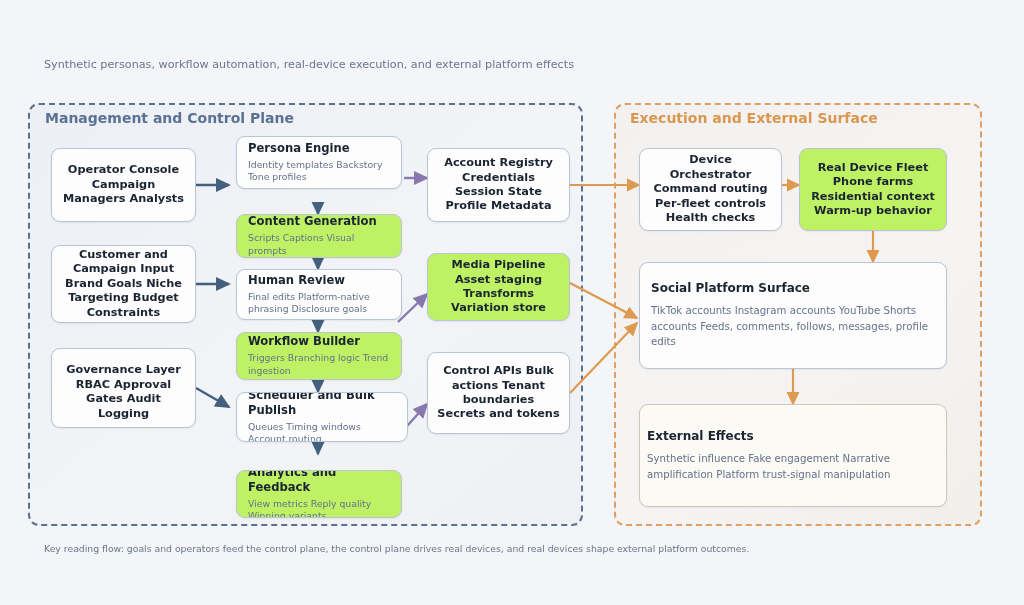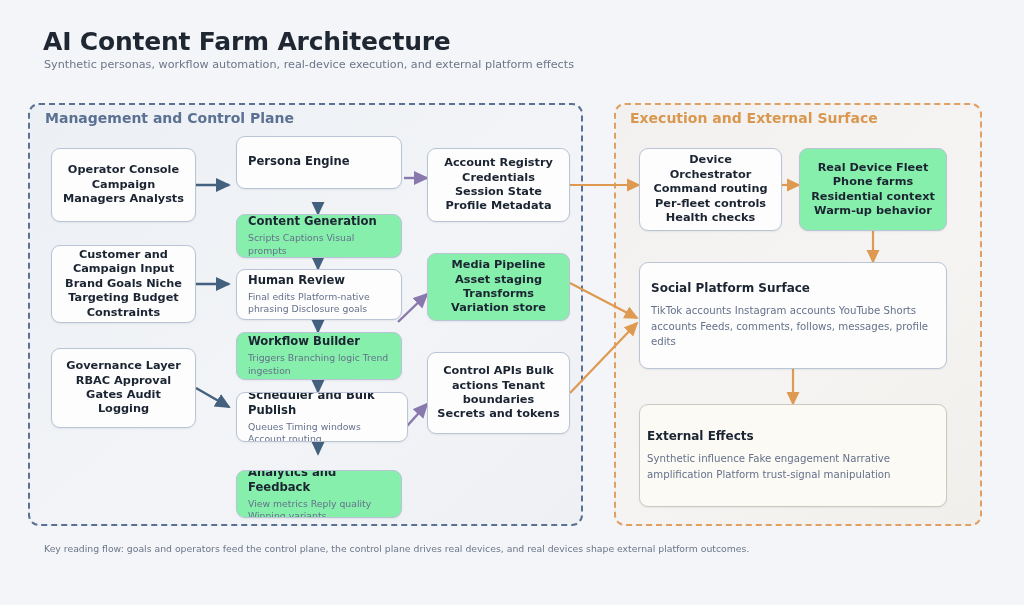--- a/index.html
+++ b/index.html
@@ -61,21 +61,21 @@
     border-radius: 9px;
     border: 1px solid #b9c4d4;
     box-shadow: 0 1px 2px rgba(40,55,80,0.07);
     z-index: 2;
     display: flex;
     flex-direction: column;
     justify-content: center;
     overflow: hidden;
   }
   .node.fill-white  { background: #fdfdfe; }
-  .node.fill-blue   { background: #86efac; justify-content: center; }
+  .node.fill-blue   { background: #bef264; justify-content: center; }
   .node.fill-cream  { background: #fbfaf5; border-color: #ccc8bd; }
 
   .node .n-title {
     font-weight: bold; color: #1b2431;
     line-height: 1.28;
   }
   .node .n-body {
     color: #64718a; line-height: 1.38;
   }
 
@@ -138,40 +138,40 @@
       <line x1="570" y1="393" x2="637" y2="323" marker-end="url(#ah-orange)"></line>
     </g>
 
     <g stroke="#dd9a50" stroke-width="2.2" fill="none">
       <line x1="782" y1="185" x2="799" y2="185" marker-end="url(#ah-orange)"></line>
       <line x1="873" y1="231" x2="873" y2="262" marker-end="url(#ah-orange)"></line>
       <line x1="793" y1="369" x2="793" y2="404" marker-end="url(#ah-orange)"></line>
     </g>
   </svg>
 
-  <div class="page-title">AI Content Farm Architecture</div>
   <div class="page-subtitle">Synthetic personas, workflow automation, real-device execution, and external platform effects</div>
 
   <div class="panel-title panel-title-left">Management and Control Plane</div>
   <div class="panel-title panel-title-right">Execution and External Surface</div>
 
   <div class="node centered fill-white" style="left:51px; top:148px; width:145px; height:74px;">
     <div class="n-title">Operator Console Campaign Managers Analysts</div>
   </div>
 
   <div class="node centered fill-white" style="left:51px; top:245px; width:145px; height:78px;">
     <div class="n-title">Customer and Campaign Input Brand Goals Niche Targeting Budget Constraints</div>
   </div>
 
-  <div class="node centered fill-white" style="left:51px; top:348px; width:145px; height:80px;">
+  <div class="node centered fill-white" style="left:51px; top:348px; width:145px; height:80px;justify-content:flex-end;">
     <div class="n-title">Governance Layer RBAC Approval Gates Audit Logging</div>
   </div>
 
   <div class="node stacked fill-white" style="left:236px; top:136px; width:166px; height:53px;">
     <div class="n-title">Persona Engine</div>
+    <div class="n-body">Identity templates Backstory Tone profiles</div>
   </div>
 
   <div class="node stacked fill-blue" style="left:236px; top:214px; width:166px; height:44px;">
     <div class="n-title">Content Generation</div>
     <div class="n-body">Scripts Captions Visual prompts</div>
   </div>
 
   <div class="node stacked fill-white" style="left:236px; top:269px; width:166px; height:51px;">
     <div class="n-title">Human Review</div>
     <div class="n-body">Final edits Platform-native phrasing Disclosure goals</div>

